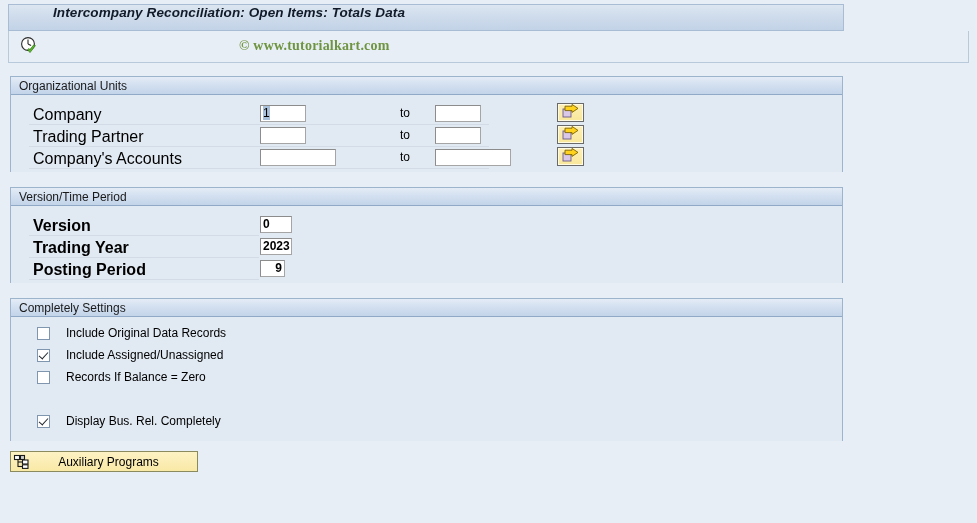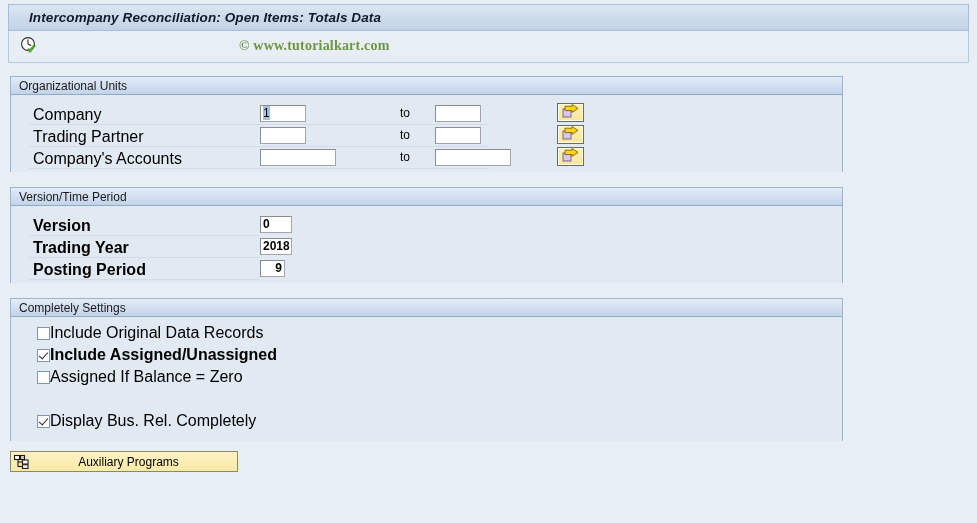--- a/index.html
+++ b/index.html
@@ -15,27 +15,28 @@
     color: #000000;
     overflow: hidden;
     position: relative;
   }
 
   
   .titlebar {
     position: absolute;
     left: 8px;
     top: 4px;
-    width: 961px;
+    width: 836px;
     height: 27px;
     background: linear-gradient(to bottom, #dce6f1 0%, #ccdaeb 55%, #c3d3e7 100%);
     border: 1px solid #a8bdd4;
     box-sizing: border-box;
     display: flex;
-    align-items: center;
+    align-items: flex-start;
+    padding-left: 24px;
   }
   .titlebar-text {
     font-weight: bold;
     font-style: italic;
     font-size: 13.5px;
     color: #111a28;
     padding-left: 20px;
     letter-spacing: 0.1px;
     white-space: nowrap;
   }
@@ -198,32 +199,32 @@
     position: absolute;
     left: 3px;
     top: 0px;
     width: 4px;
     height: 8px;
     border: solid #22282f;
     border-width: 0 1.6px 1.6px 0;
     transform: rotate(42deg);
   }
   .cblabel {
-    margin-left: 0;
-    font-size: 16px;
+    margin-left: 16px;
+    font-size: 12px;
     color: #000;
     white-space: nowrap;
   }
 
   
   .aux-btn {
     position: absolute;
     left: 10px;
     top: 451px;
-    width: 228px;
+    width: 188px;
     height: 21px;
     background: linear-gradient(to bottom, #fdf2c4 0%, #f9e9a6 100%);
     border: 1px solid #8a8a5e;
     box-sizing: border-box;
     display: flex;
     align-items: center;
     cursor: pointer;
   }
   .aux-icon {
     width: 18px;
@@ -344,21 +345,21 @@
       <span class="field-label">Version</span>
       <div class="inp" style="left:249px; width:32px; text-align:left;">
         <span>0</span>
       </div>
     </div>
 
     <div class="row" style="top:30px;">
       <div class="row-line" style="width:230px;"></div>
       <span class="field-label">Trading Year</span>
       <div class="inp" style="left:249px; width:32px; text-align:left;">
-        <span>2018</span>
+        <span>2023</span>
       </div>
     </div>
 
     <div class="row" style="top:52px;">
       <div class="row-line" style="width:230px;"></div>
       <span class="field-label">Posting Period</span>
       <div class="inp" style="left:249px; width:25px; text-align:right;">
         <span>9</span>
       </div>
     </div>
@@ -370,28 +371,28 @@
   <div class="panel-header">
     <span>Completely Settings</span>
   </div>
   <div class="panel-body">
 
     <div class="cbrow" style="top:8px;">
       <span class="cbox"></span>
       <span class="cblabel">Include Original Data Records</span>
     </div>
 
-    <div class="cbrow" style="top:30px;font-weight:bold;">
+    <div class="cbrow" style="top:30px;">
       <span class="cbox checked"></span>
       <span class="cblabel">Include Assigned/Unassigned</span>
     </div>
 
     <div class="cbrow" style="top:52px;">
       <span class="cbox"></span>
-      <span class="cblabel">Assigned If Balance = Zero</span>
+      <span class="cblabel">Records If Balance = Zero</span>
     </div>
 
     <div class="cbrow" style="top:96px;justify-content:flex-end;">
       <span class="cbox checked"></span>
       <span class="cblabel">Display Bus. Rel. Completely</span>
     </div>
 
   </div>
 </div>
 

